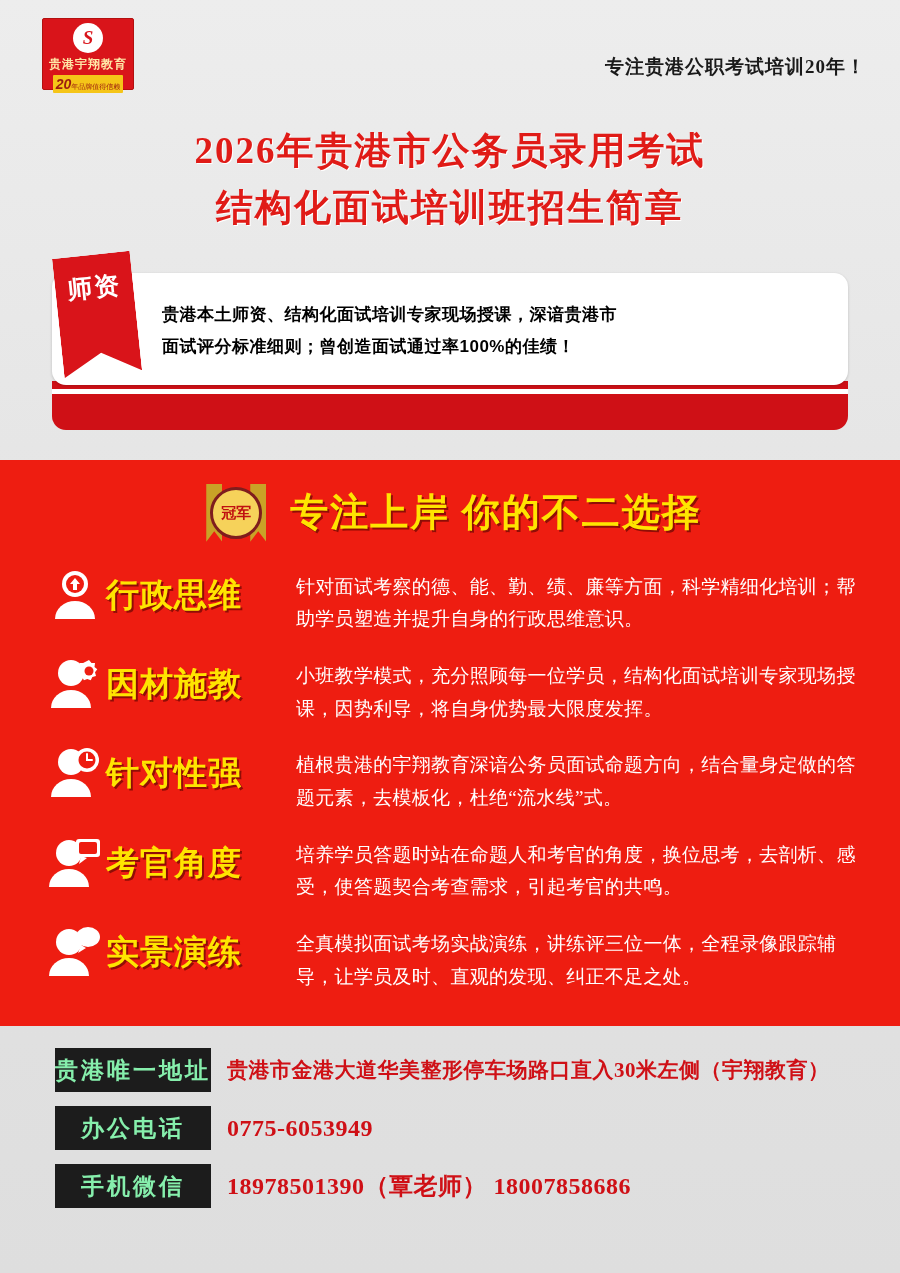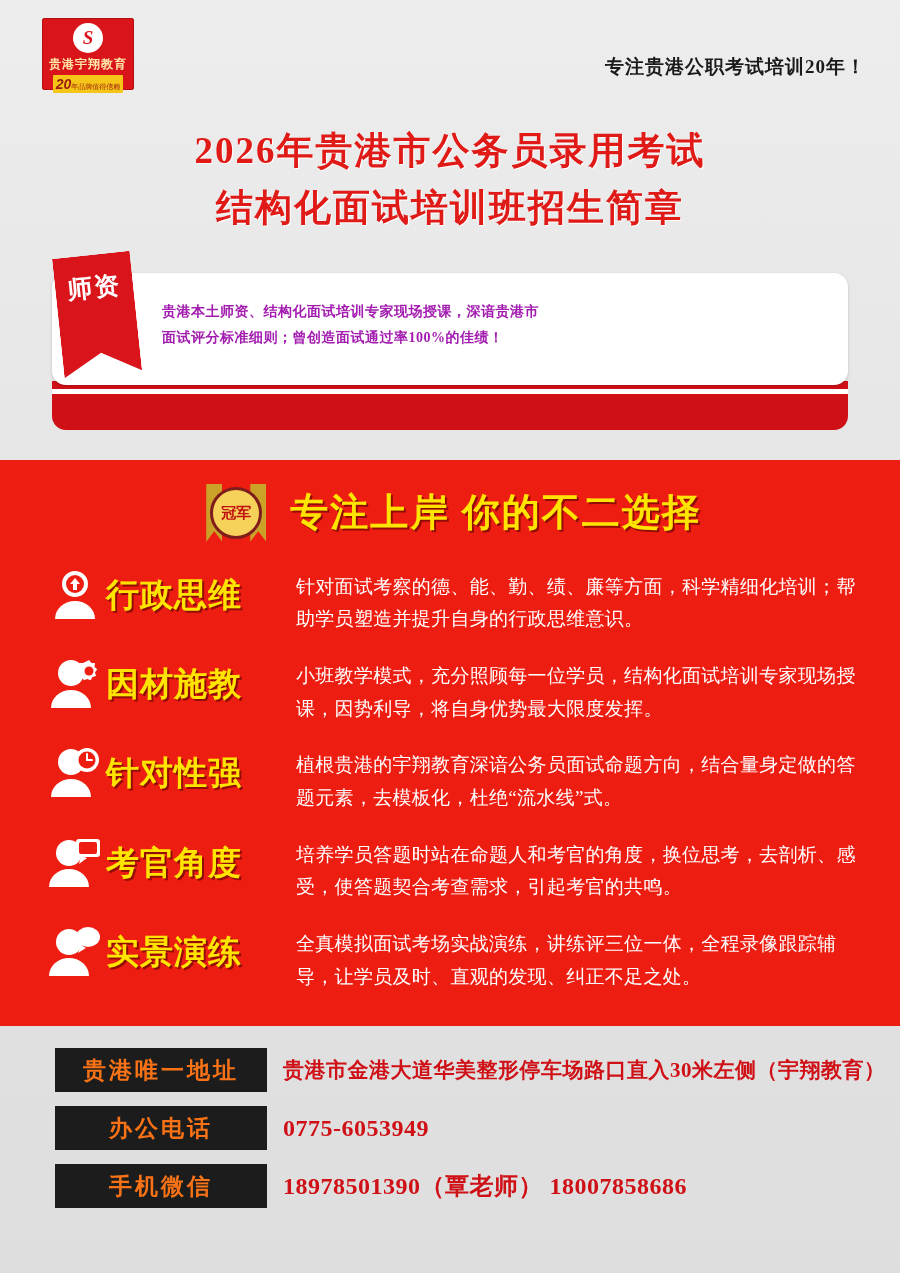--- a/index.html
+++ b/index.html
@@ -108,24 +108,24 @@
   .teacher-card {
     position: relative;
     background: #ffffff;
     border-radius: 14px;
     padding: 26px 34px 10px 110px;
     box-sizing: border-box;
     min-height: 112px;
     box-shadow: 0 1px 3px rgba(0,0,0,.18);
   }
   .teacher-text {
-    font-family: Liberation Serif, serif;
-    font-weight: bold;
-    font-size: 14px;
-    color: #a21caf;
+    font-family: Liberation Sans, sans-serif;
+    font-weight: bold;
+    font-size: 17px;
+    color: #000000;
     line-height: 1.9;
     letter-spacing: .5px;
   }
   .ribbon {
     position: absolute;
     left: 0;
     top: -14px;
     width: 78px;
     height: 120px;
     background: #d9141a;
@@ -253,24 +253,24 @@
   
   .contact {
     padding: 22px 0 0 0;
   }
   .contact-row {
     display: flex;
     align-items: center;
     margin: 0 0 14px 55px;
   }
   .c-label {
-    width: 212px;
+    width: 156px;
     height: 44px;
     background: #1c1c1c;
-    color: #f97316;
+    color: #86efac;
     font-family: "Liberation Serif", serif;
     font-weight: bold;
     font-size: 23px;
     letter-spacing: 3px;
     display: flex;
     align-items: center;
     justify-content: center;
     box-sizing: border-box;
   }
   .c-value {

